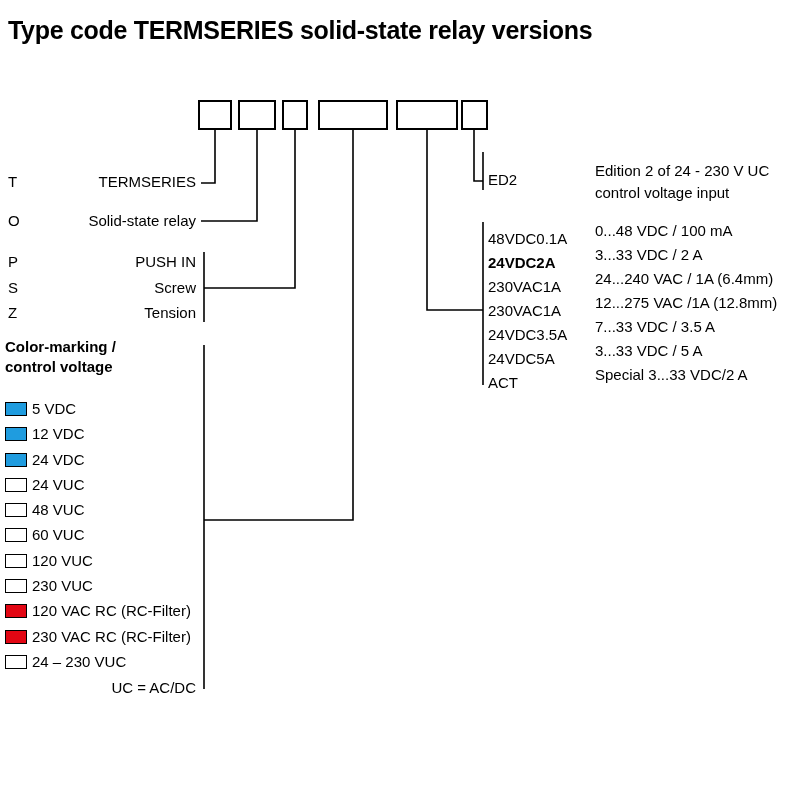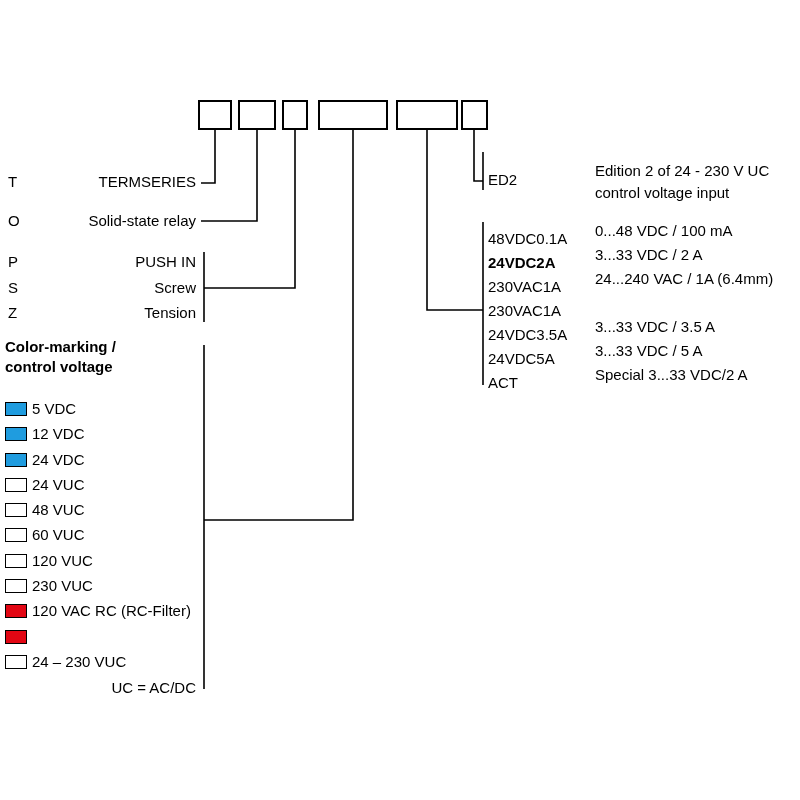--- a/index.html
+++ b/index.html
@@ -18,20 +18,21 @@
   .clbl { position:absolute; left:27px; top:2px; font-size:15px; white-space:nowrap; }
   .footnote { position:absolute; left:8px; top:679px; width:192px; text-align:right; font-size:15px; padding-right:4px; }
   .rcode { position:absolute; left:488px; font-size:15px; white-space:nowrap;margin-top:8px; }
   .rdesc { position:absolute; left:595px; font-size:15px; white-space:nowrap; }
 </style>
 </head>
 <body>
 
 <div class="page">
 
+  <div class="title">Type code TERMSERIES solid-state relay versions</div>
 
   <div class="tbox" style="left:198px;width:34px;"></div>
   <div class="tbox" style="left:238px;width:38px;"></div>
   <div class="tbox" style="left:282px;width:26px;"></div>
   <div class="tbox" style="left:318px;width:70px;"></div>
   <div class="tbox" style="left:396px;width:62px;"></div>
   <div class="tbox" style="left:461px;width:27px;"></div>
 
   <svg class="lines" viewBox="0 0 800 800">
     <g stroke="#000" stroke-width="1.6" fill="none">
@@ -104,20 +105,21 @@
     <li>
       <span class="swatch" style="background: rgb(255, 255, 255);"></span>
       <span class="clbl">230 VUC</span>
     </li>
     <li>
       <span class="swatch" style="background: rgb(226, 6, 19);"></span>
       <span class="clbl">120 VAC RC (RC-Filter)</span>
     </li>
     <li>
       <span class="swatch" style="background: rgb(226, 6, 19);"></span>
+      <span class="clbl">230 VAC RC (RC-Filter)</span>
     </li>
     <li>
       <span class="swatch" style="background: rgb(255, 255, 255);"></span>
       <span class="clbl">24 – 230 VUC</span>
     </li>
   </ul>
 
   <div class="footnote">UC = AC/DC</div>
 
   <div class="rcode" style="top:163px;">ED2</div>
@@ -127,23 +129,24 @@
   <div class="rcode" style="top:222px;">48VDC0.1A</div>
   <div class="rdesc" style="top:222px;">0...48 VDC / 100 mA</div>
 
   <div class="rcode" style="top:246px;font-weight:bold;">24VDC2A</div>
   <div class="rdesc" style="top:246px;">3...33 VDC / 2 A</div>
 
   <div class="rcode" style="top:270px;">230VAC1A</div>
   <div class="rdesc" style="top:270px;">24...240 VAC / 1A (6.4mm)</div>
 
   <div class="rcode" style="top:294px;">230VAC1A</div>
+  <div class="rdesc" style="top:294px;">12...275 VAC /1A (12.8mm)</div>
 
   <div class="rcode" style="top:318px;">24VDC3.5A</div>
-  <div class="rdesc" style="top:318px;">3...33 VDC / 3.5 A</div>
+  <div class="rdesc" style="top:318px;">7...33 VDC / 3.5 A</div>
 
   <div class="rcode" style="top:342px;">24VDC5A</div>
   <div class="rdesc" style="top:342px;">3...33 VDC / 5 A</div>
 
   <div class="rcode" style="top:366px;">ACT</div>
   <div class="rdesc" style="top:366px;">Special 3...33 VDC/2 A</div>
 
 </div>
 
 </body></html>

